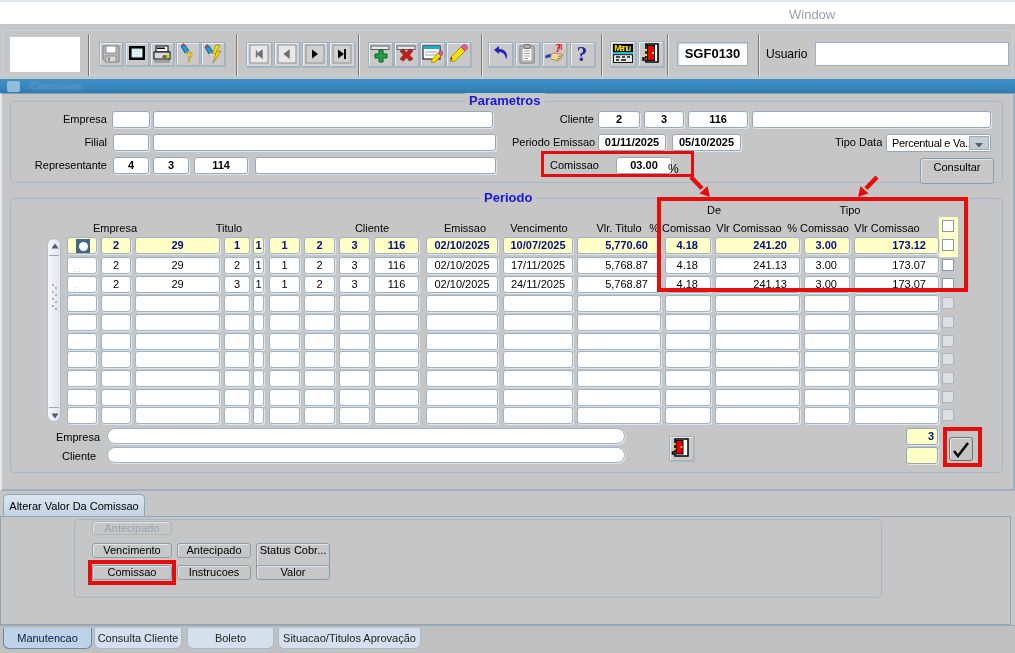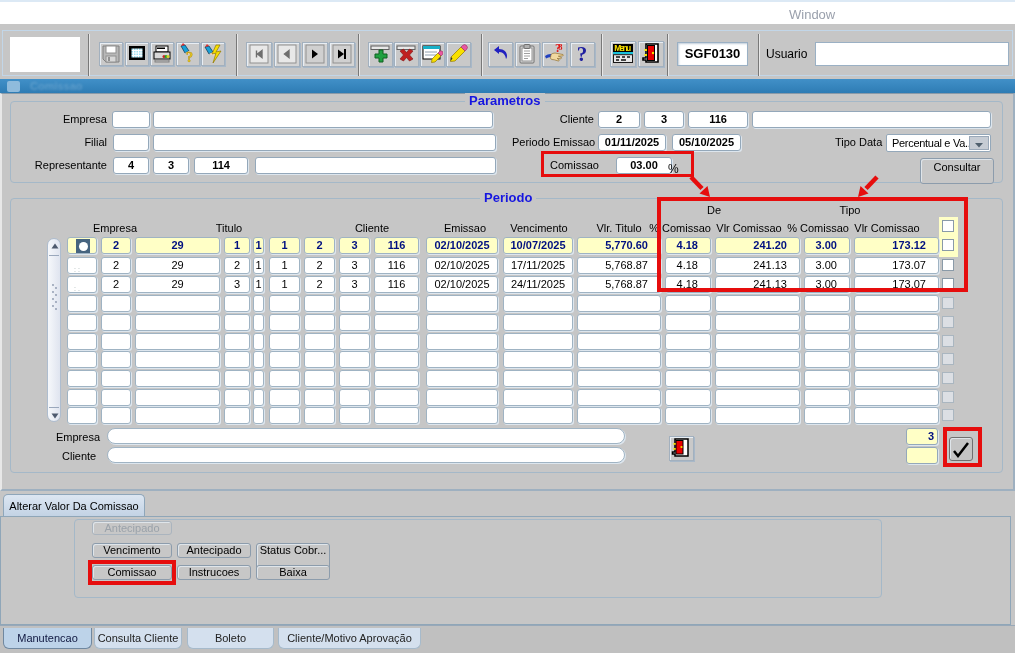--- a/index.html
+++ b/index.html
@@ -516,21 +516,21 @@
   <div class="tab" style="left:3px;top:494px;width:142px;height:23px;background:linear-gradient(#dce6f2,#c2d2e4);border-radius:5px 5px 0 0;border-bottom:none;line-height:22px">Alterar Valor Da Comissao</div>
   <div id="tabpanel"></div>
   <div class="grp" style="left:74px;top:519px;width:808px;height:79px"></div>
 
   <div class="btn" style="left:92px;top:521px;width:80px;height:14px;line-height:12px;color:#9aa2aa;border-color:#aab4be">Antecipado</div>
   <div class="btn" style="left:92px;top:543px;width:80px;height:15px;line-height:13px">Vencimento</div>
   <div class="btn" style="left:177px;top:543px;width:74px;height:15px;line-height:13px">Antecipado</div>
   <div class="btn" style="left:256px;top:543px;width:74px;height:28px;line-height:13px">Status Cobr...</div>
   <div class="btn" style="left:92px;top:565px;width:80px;height:15px;line-height:13px">Comissao</div>
   <div class="btn" style="left:177px;top:565px;width:74px;height:15px;line-height:13px">Instrucoes</div>
-  <div class="btn" style="left:256px;top:565px;width:74px;height:15px;line-height:13px">Baixa</div>
+  <div class="btn" style="left:256px;top:565px;width:74px;height:15px;line-height:13px">Valor</div>
   <div class="redbox" style="left:88px;top:560px;width:88px;height:25px"></div>
 
   <div style="position:absolute;left:0;top:625px;width:1015px;height:28px;background:#c0c0c0;border-top:1px solid #98a8b8"></div>
   <div class="btab" style="left:3px;width:89px;background:#bdd3e9;border-color:#7088a0;color:#101840">Manutencao</div>
   <div class="btab" style="left:94px;width:88px">Consulta Cliente</div>
   <div class="btab" style="left:187px;width:87px">Boleto</div>
-  <div class="btab" style="left:278px;width:143px">Cliente/Motivo Aprovação</div>
+  <div class="btab" style="left:278px;width:143px">Situacao/Titulos Aprovação</div>
 </div>
 
 </body></html>

